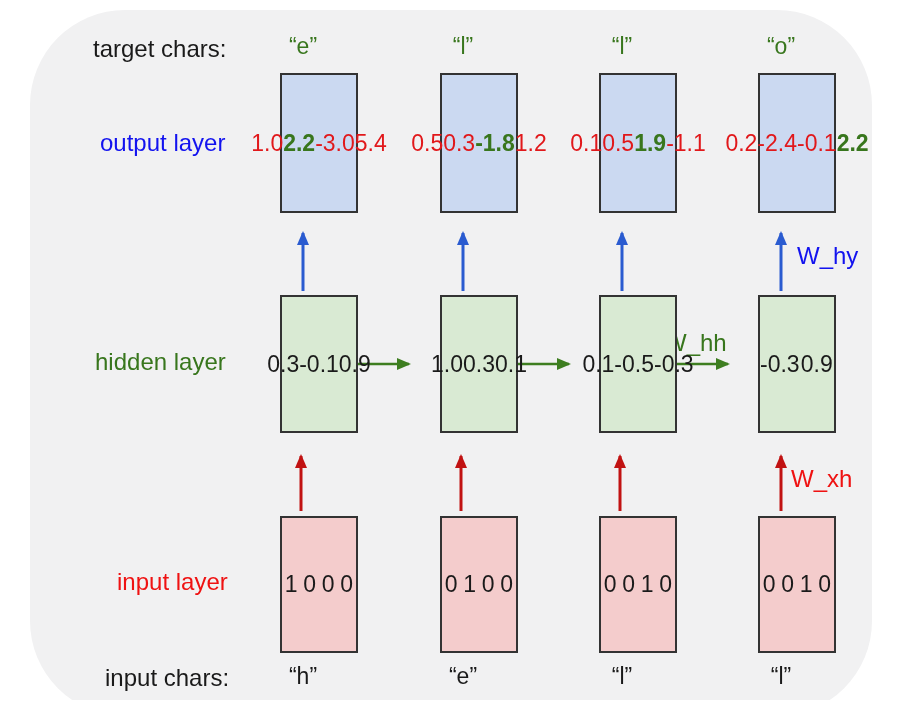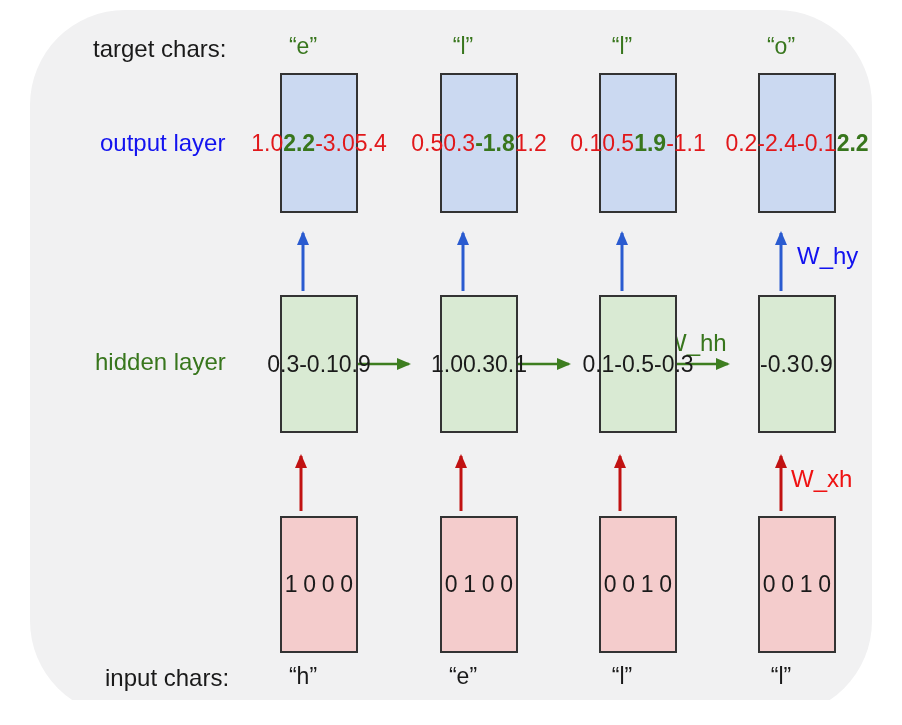--- a/index.html
+++ b/index.html
@@ -73,20 +73,21 @@
 
     <line x1="301" y1="511" x2="301" y2="456" stroke="#c11212" stroke-width="3" marker-end="url(#head-red)"></line>
     <line x1="461" y1="511" x2="461" y2="456" stroke="#c11212" stroke-width="3" marker-end="url(#head-red)"></line>
     <line x1="620" y1="511" x2="620" y2="456" stroke="#c11212" stroke-width="3" marker-end="url(#head-red)"></line>
     <line x1="781" y1="511" x2="781" y2="456" stroke="#c11212" stroke-width="3" marker-end="url(#head-red)"></line>
   </svg>
 
   <div class="lbl lbl-target">target chars:</div>
   <div class="lbl lbl-output">output layer</div>
   <div class="lbl lbl-hidden">hidden layer</div>
+  <div class="lbl lbl-input">input layer</div>
   <div class="lbl lbl-inchars">input chars:</div>
   <div class="lbl lbl-why">W_hy</div>
   <div class="lbl lbl-whh">W_hh</div>
   <div class="lbl lbl-wxh">W_xh</div>
 
   <div class="column col-0">
     <div class="char target-char">“e”</div>
     <div class="box output-box">
         <div class="val">1.0</div>
         <div class="val emph">2.2</div>

